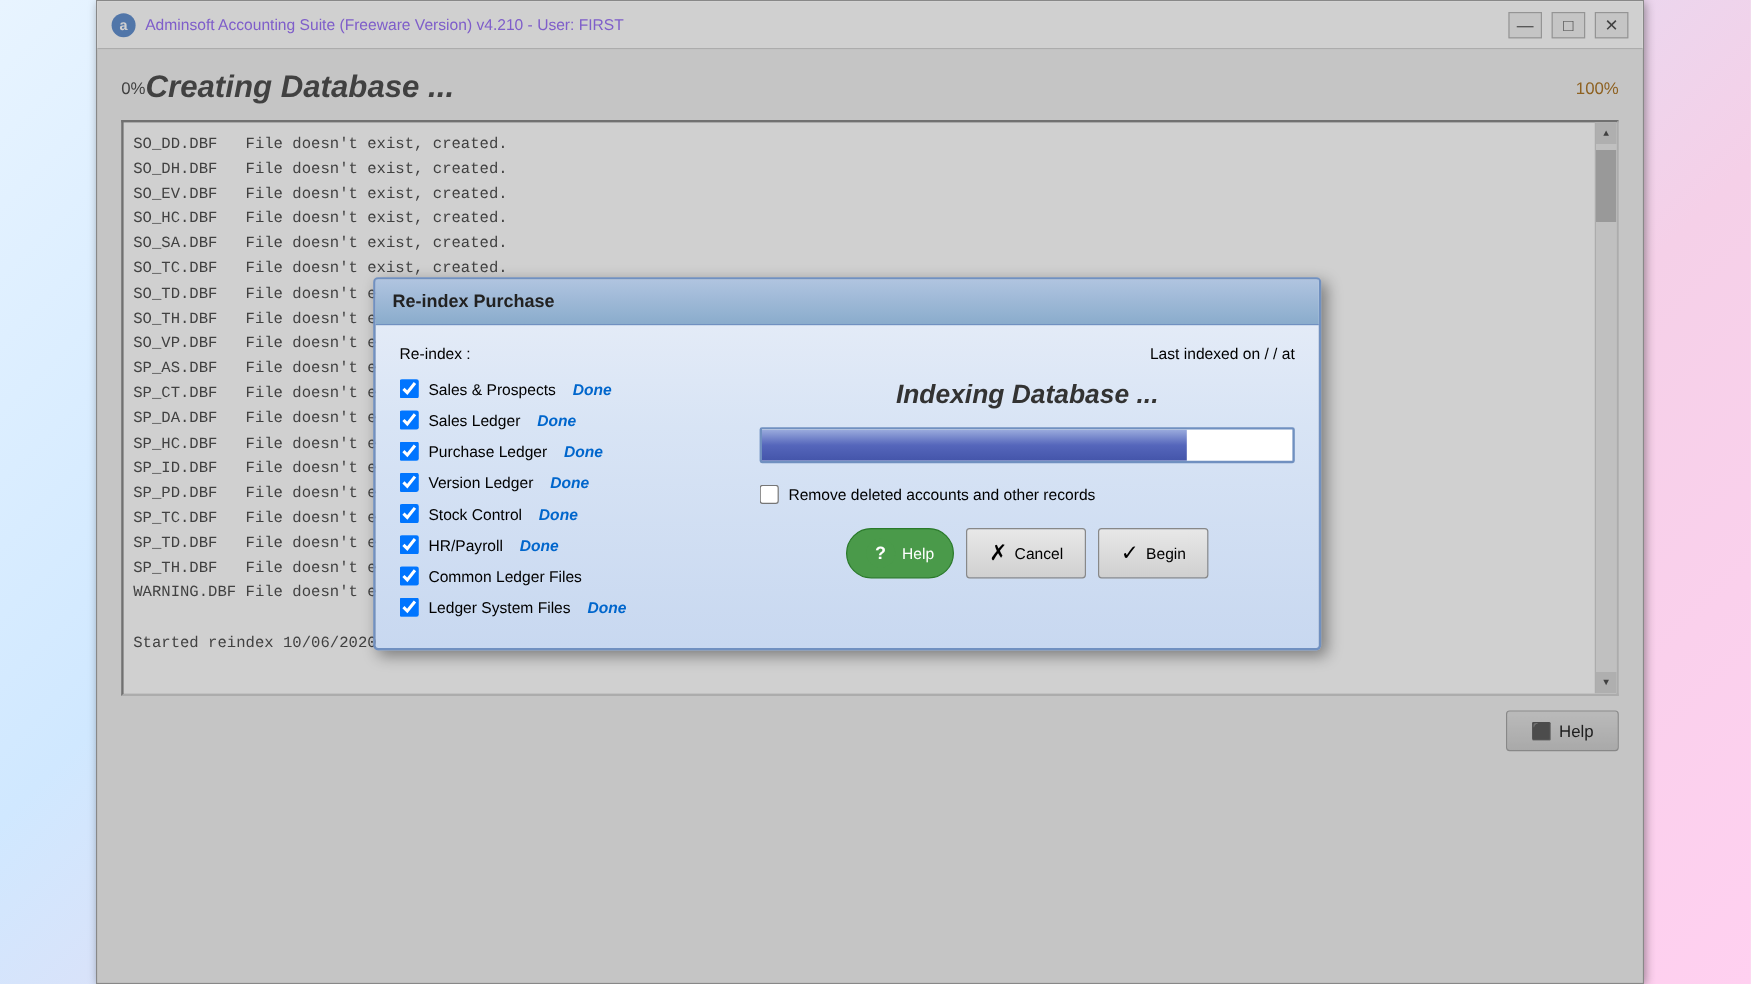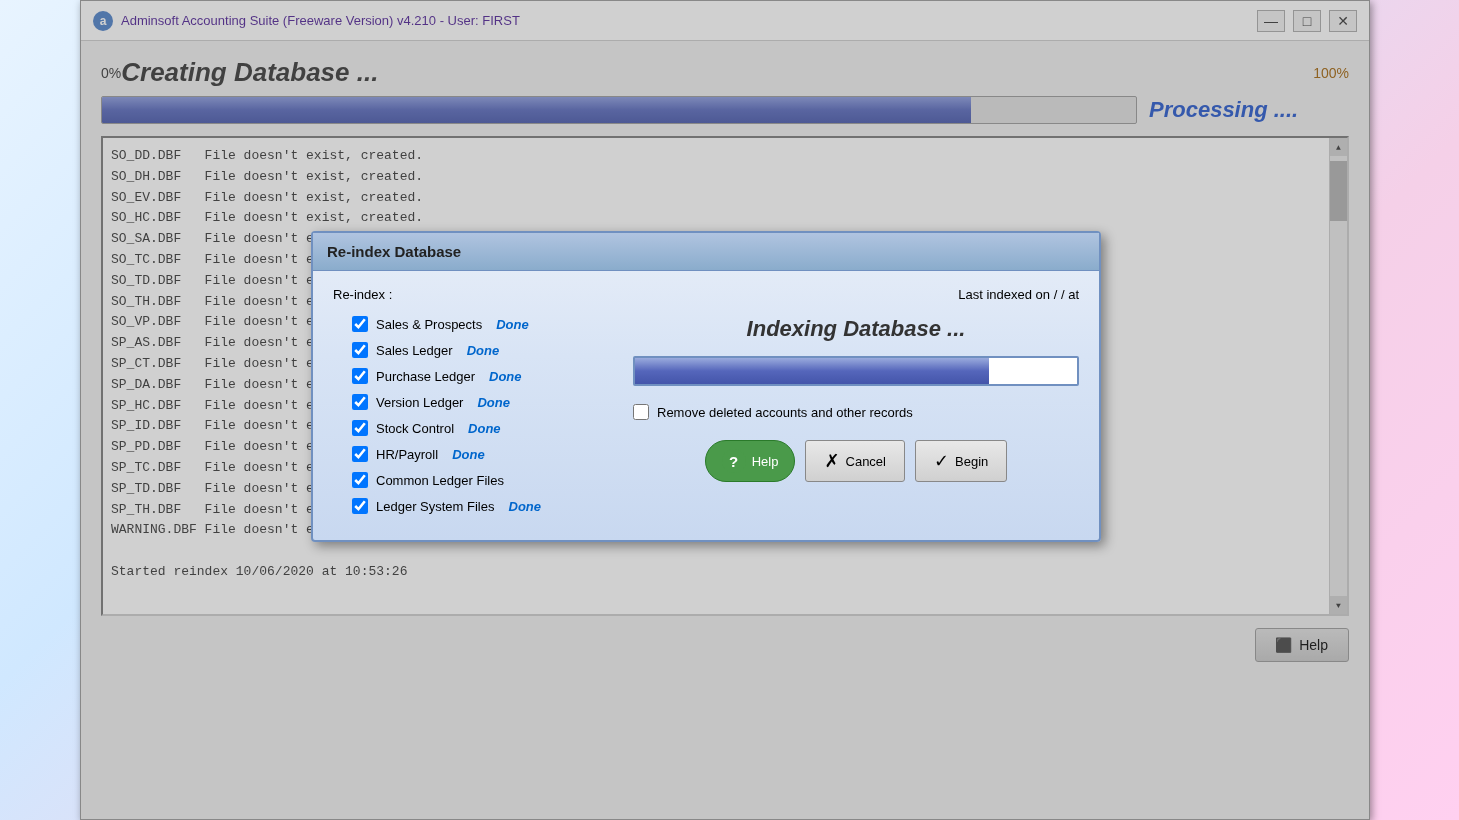--- a/index.html
+++ b/index.html
@@ -37,21 +37,21 @@
       height: 20px;
       background: #4a7ec7;
       border-radius: 50%;
       display: flex; align-items: center; justify-content: center;
       color: white; font-size: 12px; font-weight: bold;
       margin-right: 8px;
     }
     .titlebar-text {
       flex: 1;
       font-size: 13px;
-      color: #4c1d95;
+      color: #8b5cf6;
     }
     .titlebar-controls {
       display: flex; gap: 8px;
     }
     .titlebar-btn {
       width: 28px; height: 22px;
       background: #f0f0f0;
       border: 1px solid #aaa;
       display: flex; align-items: center; justify-content: center;
       cursor: pointer;
@@ -239,21 +239,20 @@
       align-items: center;
       justify-content: flex-start;
       padding-top: 0;
     }
     .checkbox-row {
       display: flex;
       align-items: center;
       margin-bottom: 10px;
       font-size: 13px;
       gap: 8px;
-      margin-left: 19px;
     }
     .checkbox-row input[type="checkbox"] {
       width: 16px; height: 16px;
     }
     .checkbox-row .done-label {
       color: #0066cc;
       font-style: italic;
       font-weight: bold;
       margin-left: 6px;
     }
@@ -343,26 +342,20 @@
     </div>
   </div>
 
   <div class="main-content">
 
     <div class="progress-section">
       <div class="progress-labels">
         <span class="progress-pct-left">0%</span>
         <span class="progress-title">Creating Database ...</span>
         <span class="progress-pct-right">100%</span>
-      </div>
-      <div class="progress-bar-row">
-        <div class="progress-bar-outer">
-          <div class="progress-bar-inner"></div>
-        </div>
-        <span class="processing-text">Processing ....</span>
       </div>
     </div>
 
     <div class="log-area">
       <div class="log-content">SO_DD.DBF   File doesn't exist, created.
 SO_DH.DBF   File doesn't exist, created.
 SO_EV.DBF   File doesn't exist, created.
 SO_HC.DBF   File doesn't exist, created.
 SO_SA.DBF   File doesn't exist, created.
 SO_TC.DBF   File doesn't exist, created.
@@ -396,21 +389,21 @@
         <span>Help</span>
       </button>
     </div>
 
   </div>
 
   <div class="dialog-overlay"></div>
 
   <div class="dialog">
     <div class="dialog-title-bar">
-      <span>Re-index Database</span>
+      <span>Re-index Purchase</span>
     </div>
     <div class="dialog-body">
 
       <div class="dialog-header-row">
         <span class="label">Re-index :</span>
         <div class="dialog-header-right">
           <span>Last indexed on</span>
           <span> / / </span>
           <span>at</span>
         </div>

